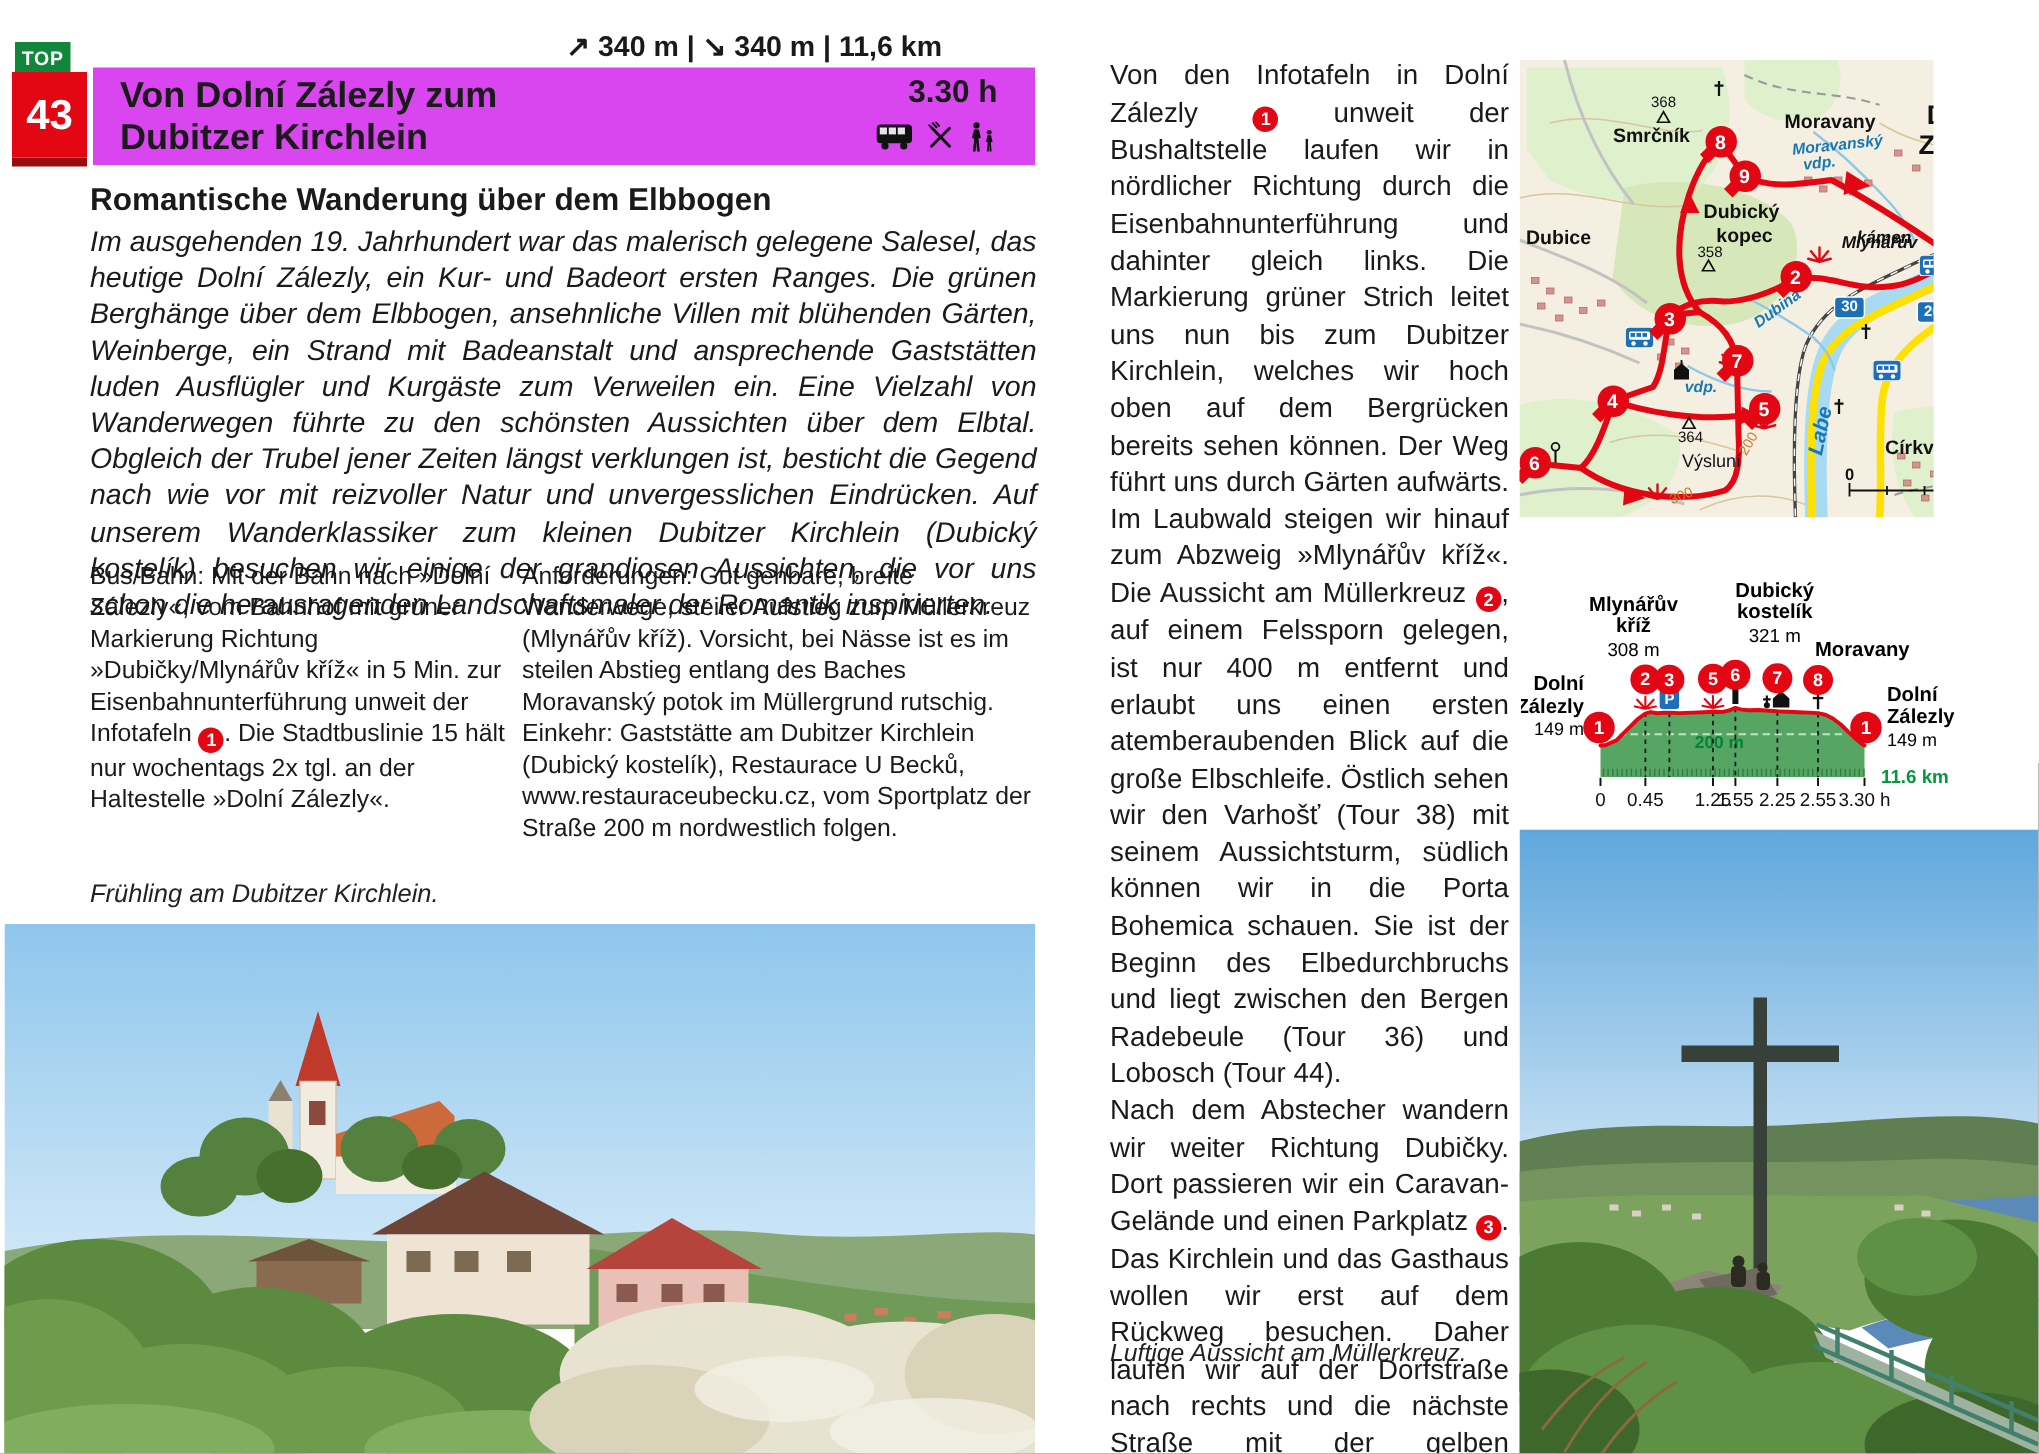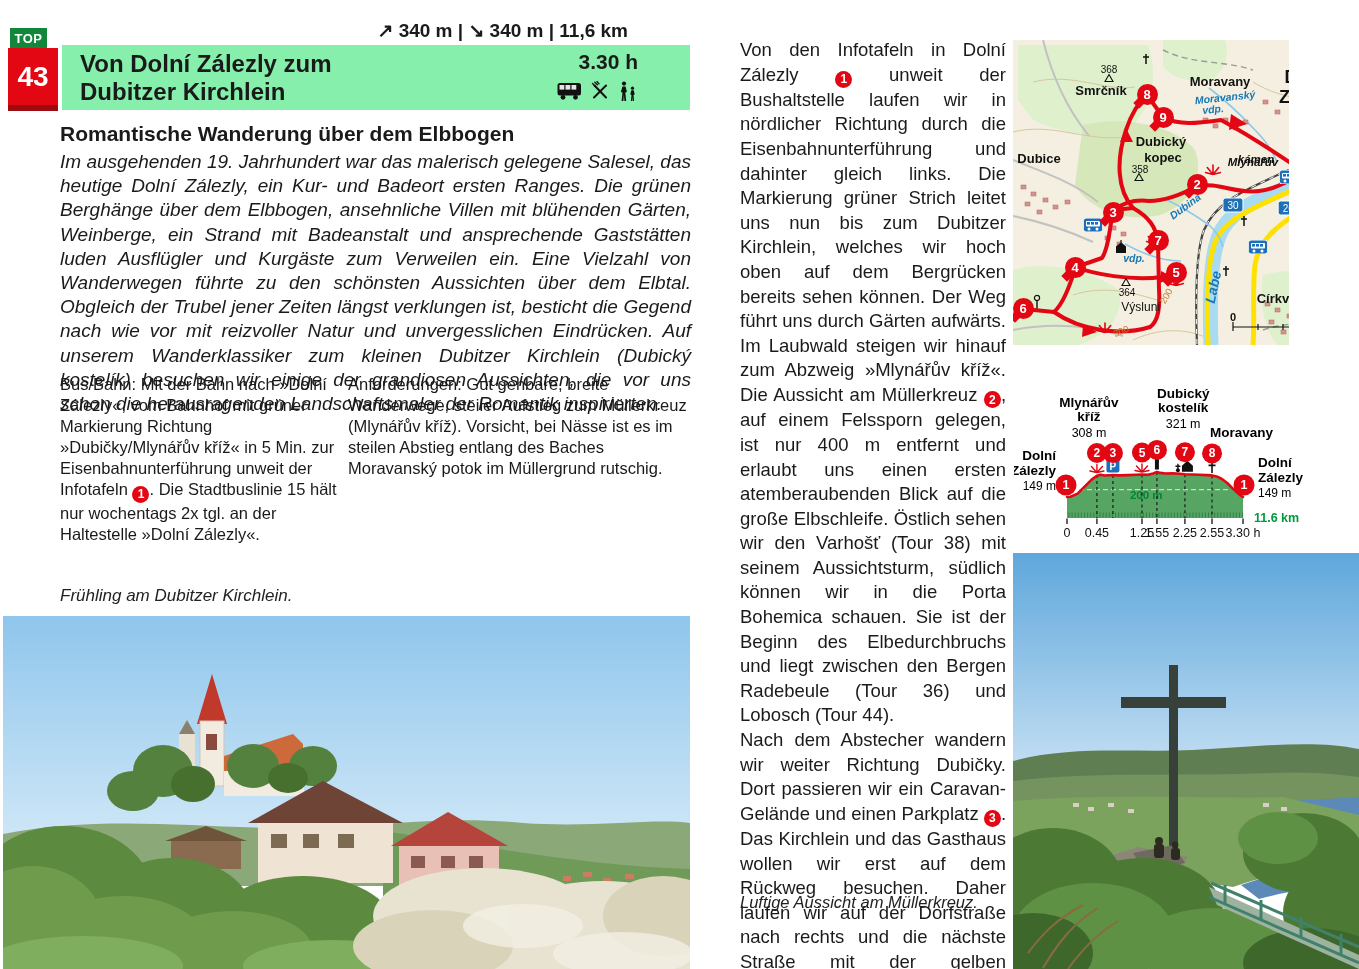--- a/index.html
+++ b/index.html
@@ -7,22 +7,22 @@
         font-family:"Liberation Sans",sans-serif;color:#1a1a1a}
   .b{font-weight:normal}
 
   
   .top-badge{position:absolute;left:10px;top:28px;width:37px;height:20px;background:#12873c;color:#fff;
              font-size:13px;font-weight:bold;display:flex;align-items:center;justify-content:center;letter-spacing:.5px}
   .tour-num{position:absolute;left:8px;top:48px;width:50px;height:57px;background:#e30613;color:#fff;
             font-size:28px;font-weight:bold;display:flex;align-items:center;justify-content:center}
   .tour-num::after{content:"";position:absolute;left:0;top:57px;width:50px;height:6px;background:#9c0b10}
   .stats-line{position:absolute;left:300px;top:19px;width:328px;text-align:right;font-size:19px;font-weight:bold}
-  .header-bar{position:absolute;left:62px;top:45px;width:628px;height:65px;background:#86efac;box-sizing:border-box;
-              display:flex;justify-content:space-between;padding:5px 52px 0 18px}
+  .header-bar{position:absolute;left:62px;top:45px;width:628px;height:65px;background:#d946ef;box-sizing:border-box;
+              display:flex;justify-content:space-between;padding:5px 25px 0 18px}
   .hdr-title{font-size:24px;font-weight:bold;line-height:28px}
   .hdr-right{text-align:right}
   .hdr-duration{font-size:21px;font-weight:bold}
   .hdr-icons{display:flex;gap:7px;justify-content:flex-end;margin-top:7px}
   .hdr-icons span{display:inline-flex}
 
   
   .article-heading{position:absolute;left:60px;top:122px;font-size:21px;font-weight:bold}
   .intro{position:absolute;left:60px;top:150px;width:631px;font-size:19px;line-height:24.2px;
          font-style:italic;text-align:justify;font-weight:500}
@@ -48,21 +48,21 @@
   .ml{position:absolute;white-space:nowrap;color:#111;z-index:3}
   .town{font-weight:bold;font-size:13px}
   .town2{font-weight:normal;font-size:12px}
   .big{font-weight:bold;font-size:18px}
   .peak{font-weight:bold;font-style:italic;font-size:11.5px}
   .elev{font-size:10px}
   .water{color:#1878b4;font-style:italic;font-weight:bold;font-size:10.5px}
   .waterbig{color:#1878b4;font-style:italic;font-weight:bold;font-size:14px}
   .contour{color:#c87b2e;font-size:9.5px}
   .scalet{font-size:11px;font-weight:bold}
-  .rsign{position:absolute;background:#1d70b7;color:#fff;font-size:10px;font-weight:normal;
+  .rsign{position:absolute;background:#1d70b7;color:#fff;font-size:10px;font-weight:bold;
          padding:1px 4px;border-radius:3px;border:1px solid #fff;z-index:3}
   .mappin{position:absolute;width:21px;height:21px;border-radius:50%;background:#e30613;color:#fff;
           font-size:13px;font-weight:bold;display:flex;align-items:center;justify-content:center;z-index:5}
   .mappin::before{content:"";position:absolute;left:-2px;bottom:-2px;width:8px;height:8px;background:#e30613;
                   transform:rotate(45deg);z-index:-1}
   .mico{position:absolute;z-index:4;display:flex}
 
   
   #profile{position:absolute;left:1014px;top:385px;width:345px;height:162px}
   #photoL{position:absolute;left:3px;top:616px;width:687px;height:353px}
@@ -121,20 +121,21 @@
   </div>
 
   <div class="article-heading">Romantische Wanderung über dem Elbbogen</div>
   <div class="intro">Im ausgehenden 19. Jahrhundert war das malerisch gelegene Salesel, das heutige Dolní Zálezly, ein Kur- und Badeort ersten Ranges. Die grünen Berghänge über dem Elbbogen, ansehnliche Villen mit blühenden Gärten, Weinberge, ein Strand mit Badeanstalt und ansprechende Gaststätten luden Ausflügler und Kurgäste zum Verweilen ein. Eine Vielzahl von Wanderwegen führte zu den schönsten Aussichten über dem Elbtal. Obgleich der Trubel jener Zeiten längst verklungen ist, besticht die Gegend nach wie vor mit reizvoller Natur und unvergesslichen Eindrücken. Auf unserem Wanderklassiker zum kleinen Dubitzer Kirchlein (Dubický kostelík) besuchen wir einige der grandiosen Aussichten, die vor uns schon die herausragenden Landschaftsmaler der Romantik inspirierten.</div>
 
   <div class="info-col" id="info1">
     <p><span class="b">Bus/Bahn: </span><span>Mit der Bahn nach »Dolní Zálezly«, vom Bahnhof mit grüner Markierung Richtung »Dubičky/Mlynářův kříž« in 5 Min. zur Eisenbahnunterführung unweit der Infotafeln </span><span class="wp">1</span><span>. Die Stadtbuslinie 15 hält nur wochentags 2x tgl. an der Haltestelle »Dolní Zálezly«.</span></p>
   </div>
   <div class="info-col" id="info2">
     <p><span class="b">Anforderungen: </span><span>Gut gehbare, breite Wanderwege, steiler Aufstieg zum Müllerkreuz (Mlynářův kříž). Vorsicht, bei Nässe ist es im steilen Abstieg entlang des Baches Moravanský potok im Müllergrund rutschig.</span></p>
+    <p><span class="b">Einkehr: </span><span>Gaststätte am Dubitzer Kirchlein (Dubický kostelík), Restaurace U Becků, www.restauraceubecku.cz, vom Sportplatz der Straße 200 m nordwestlich folgen.</span></p>
   </div>
 
   <div class="cap" id="capL">Frühling am Dubitzer Kirchlein.</div>
 
   <div id="photoL">
     <svg width="687" height="353" viewBox="0 0 687 353">
       <defs>
         <linearGradient id="skyL" x1="0" y1="0" x2="0" y2="1">
           <stop offset="0" stop-color="#8fc6ec"></stop>
             <stop offset="1" stop-color="#d3e9f8"></stop>

